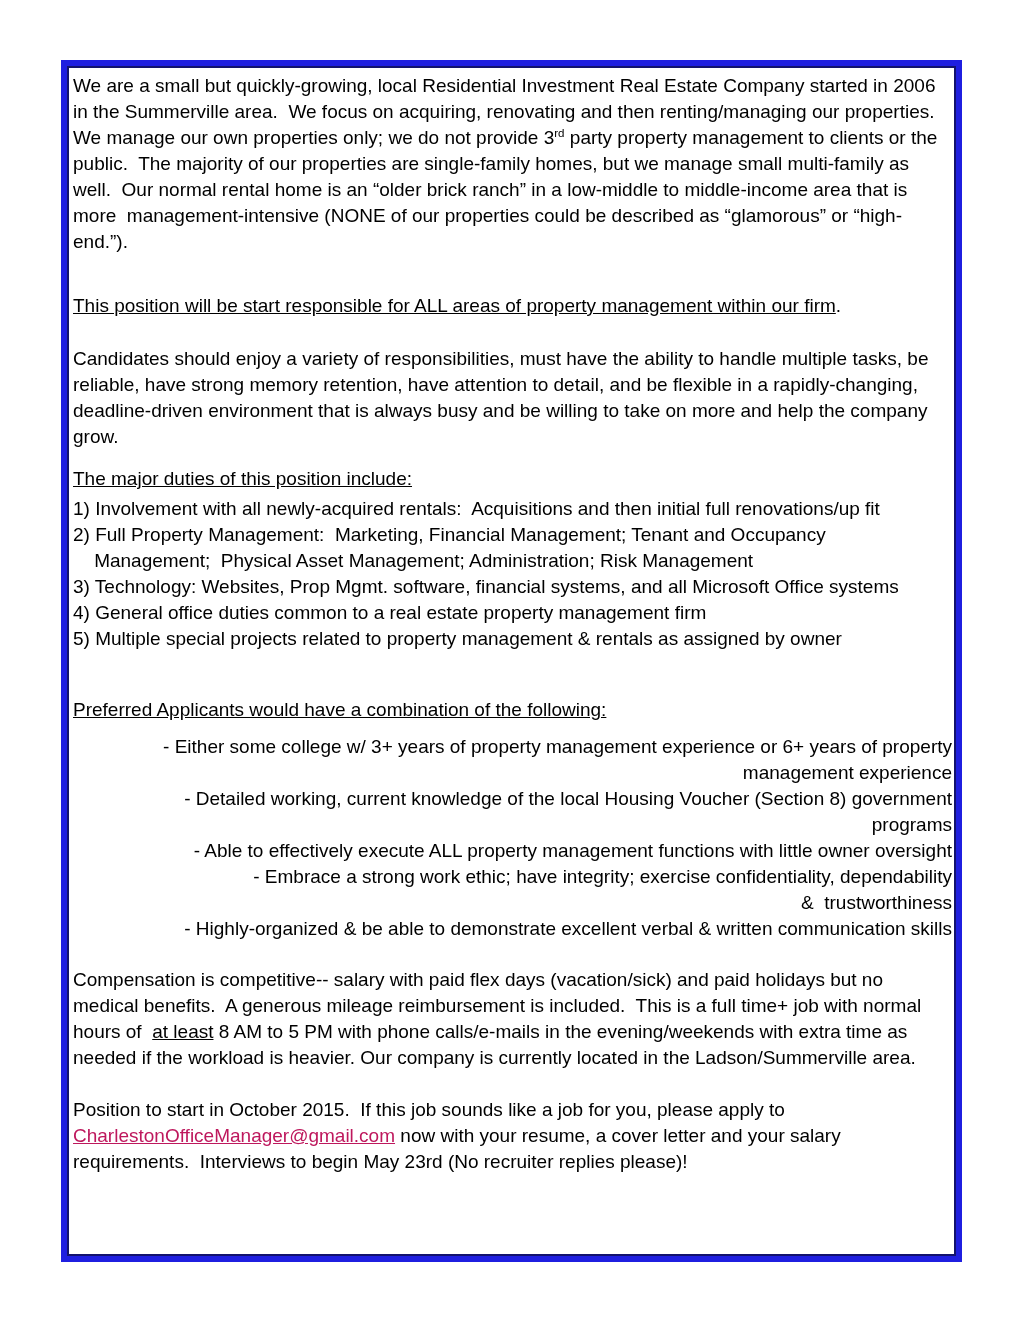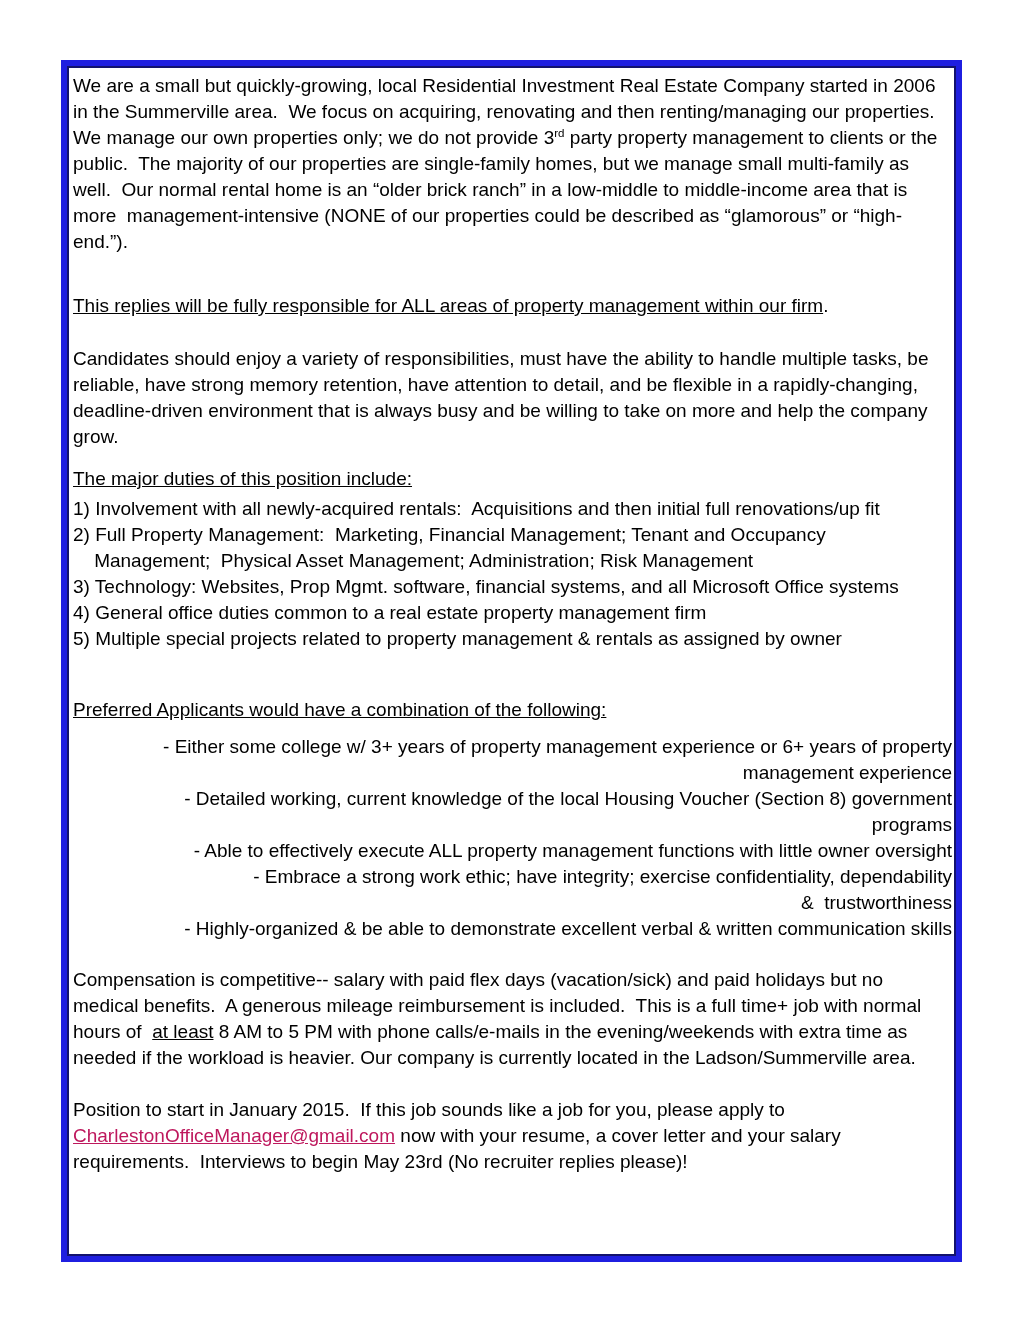--- a/index.html
+++ b/index.html
@@ -53,21 +53,21 @@
   .mb-comp       { margin-bottom: 26px; }
 </style>
 </head>
 <body>
 
 <div class="page">
   <div class="frame" style="border-color: rgb(31, 31, 224); box-shadow: rgb(19, 19, 110) 0px 0px 0px 2px inset;">
 
     <p class="para mb-intro"><span>We are a small but quickly-growing, local Residential Investment Real Estate Company started in 2006 in the Summerville area.  We focus on acquiring, renovating and then renting/managing our properties.  We manage our own properties only; we do not provide 3</span><sup class="ord">rd</sup><span> party property management to clients or the public.  The majority of our properties are single-family homes, but we manage small multi-family as well.  Our normal rental home is an “older brick ranch” in a low-middle to middle-income area that is more  management-intensive (NONE of our properties could be described as “glamorous” or “high-end.”).</span></p>
 
-    <p class="para mb-position"><span class="u">This replies will be fully responsible for ALL areas of property management within our firm</span><span>.</span></p>
+    <p class="para mb-position"><span class="u">This position will be start responsible for ALL areas of property management within our firm</span><span>.</span></p>
 
     <p class="para mb-candidates">Candidates should enjoy a variety of responsibilities, must have the ability to handle multiple tasks, be reliable, have strong memory retention, have attention to detail, and be flexible in a rapidly-changing, deadline-driven environment that is always busy and be willing to take on more and help the company grow.</p>
 
     <p class="para u mb-dutieshead">The major duties of this position include:</p>
 
     <p class="para mb-dutieslist">1) Involvement with all newly-acquired rentals:  Acquisitions and then initial full renovations/up fit
 2) Full Property Management:  Marketing, Financial Management; Tenant and Occupancy
     Management;  Physical Asset Management; Administration; Risk Management
 3) Technology: Websites, Prop Mgmt. software, financial systems, and all Microsoft Office systems
 4) General office duties common to a real estate property management firm
@@ -79,17 +79,17 @@
   management experience
 - Detailed working, current knowledge of the local Housing Voucher (Section 8) government
    programs
 - Able to effectively execute ALL property management functions with little owner oversight
 - Embrace a strong work ethic; have integrity; exercise confidentiality, dependability
   &amp;  trustworthiness
 - Highly-organized &amp; be able to demonstrate excellent verbal &amp; written communication skills</p>
 
     <p class="para mb-comp"><span>Compensation is competitive-- salary with paid flex days (vacation/sick) and paid holidays but no medical benefits.  A generous mileage reimbursement is included.  This is a full time+ job with normal hours of  </span><span class="u">at least</span><span> 8 AM to 5 PM with phone calls/e-mails in the evening/weekends with extra time as needed if the workload is heavier. Our company is currently located in the Ladson/Summerville area.</span></p>
 
-    <p class="para"><span>Position to start in January 2015.  If this job sounds like a job for you, please apply to
+    <p class="para"><span>Position to start in October 2015.  If this job sounds like a job for you, please apply to
 </span><a class="email-link" style="color: #be185d;">CharlestonOfficeManager@gmail.com</a><span> now with your resume, a cover letter and your salary requirements.  Interviews to begin May 23rd (No recruiter replies please)!</span></p>
 
   </div>
 </div>
 
 </body></html>

